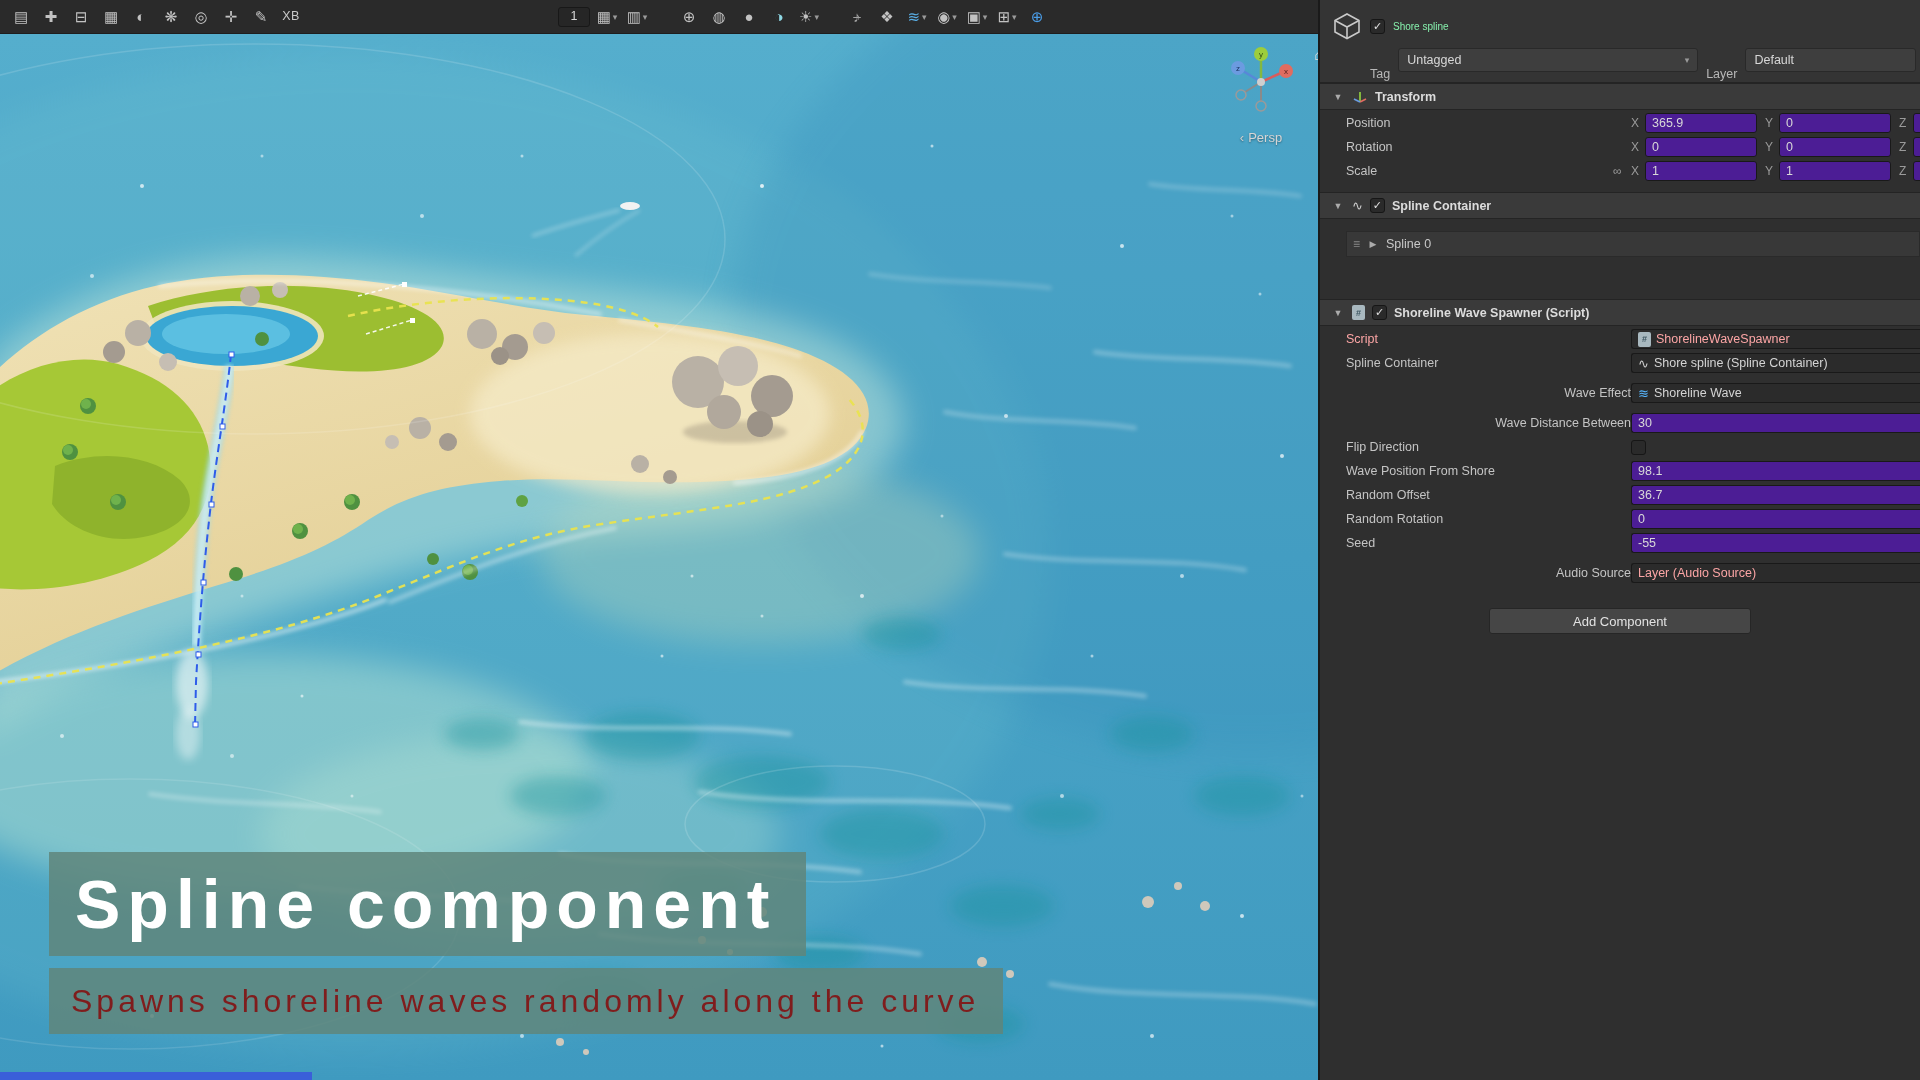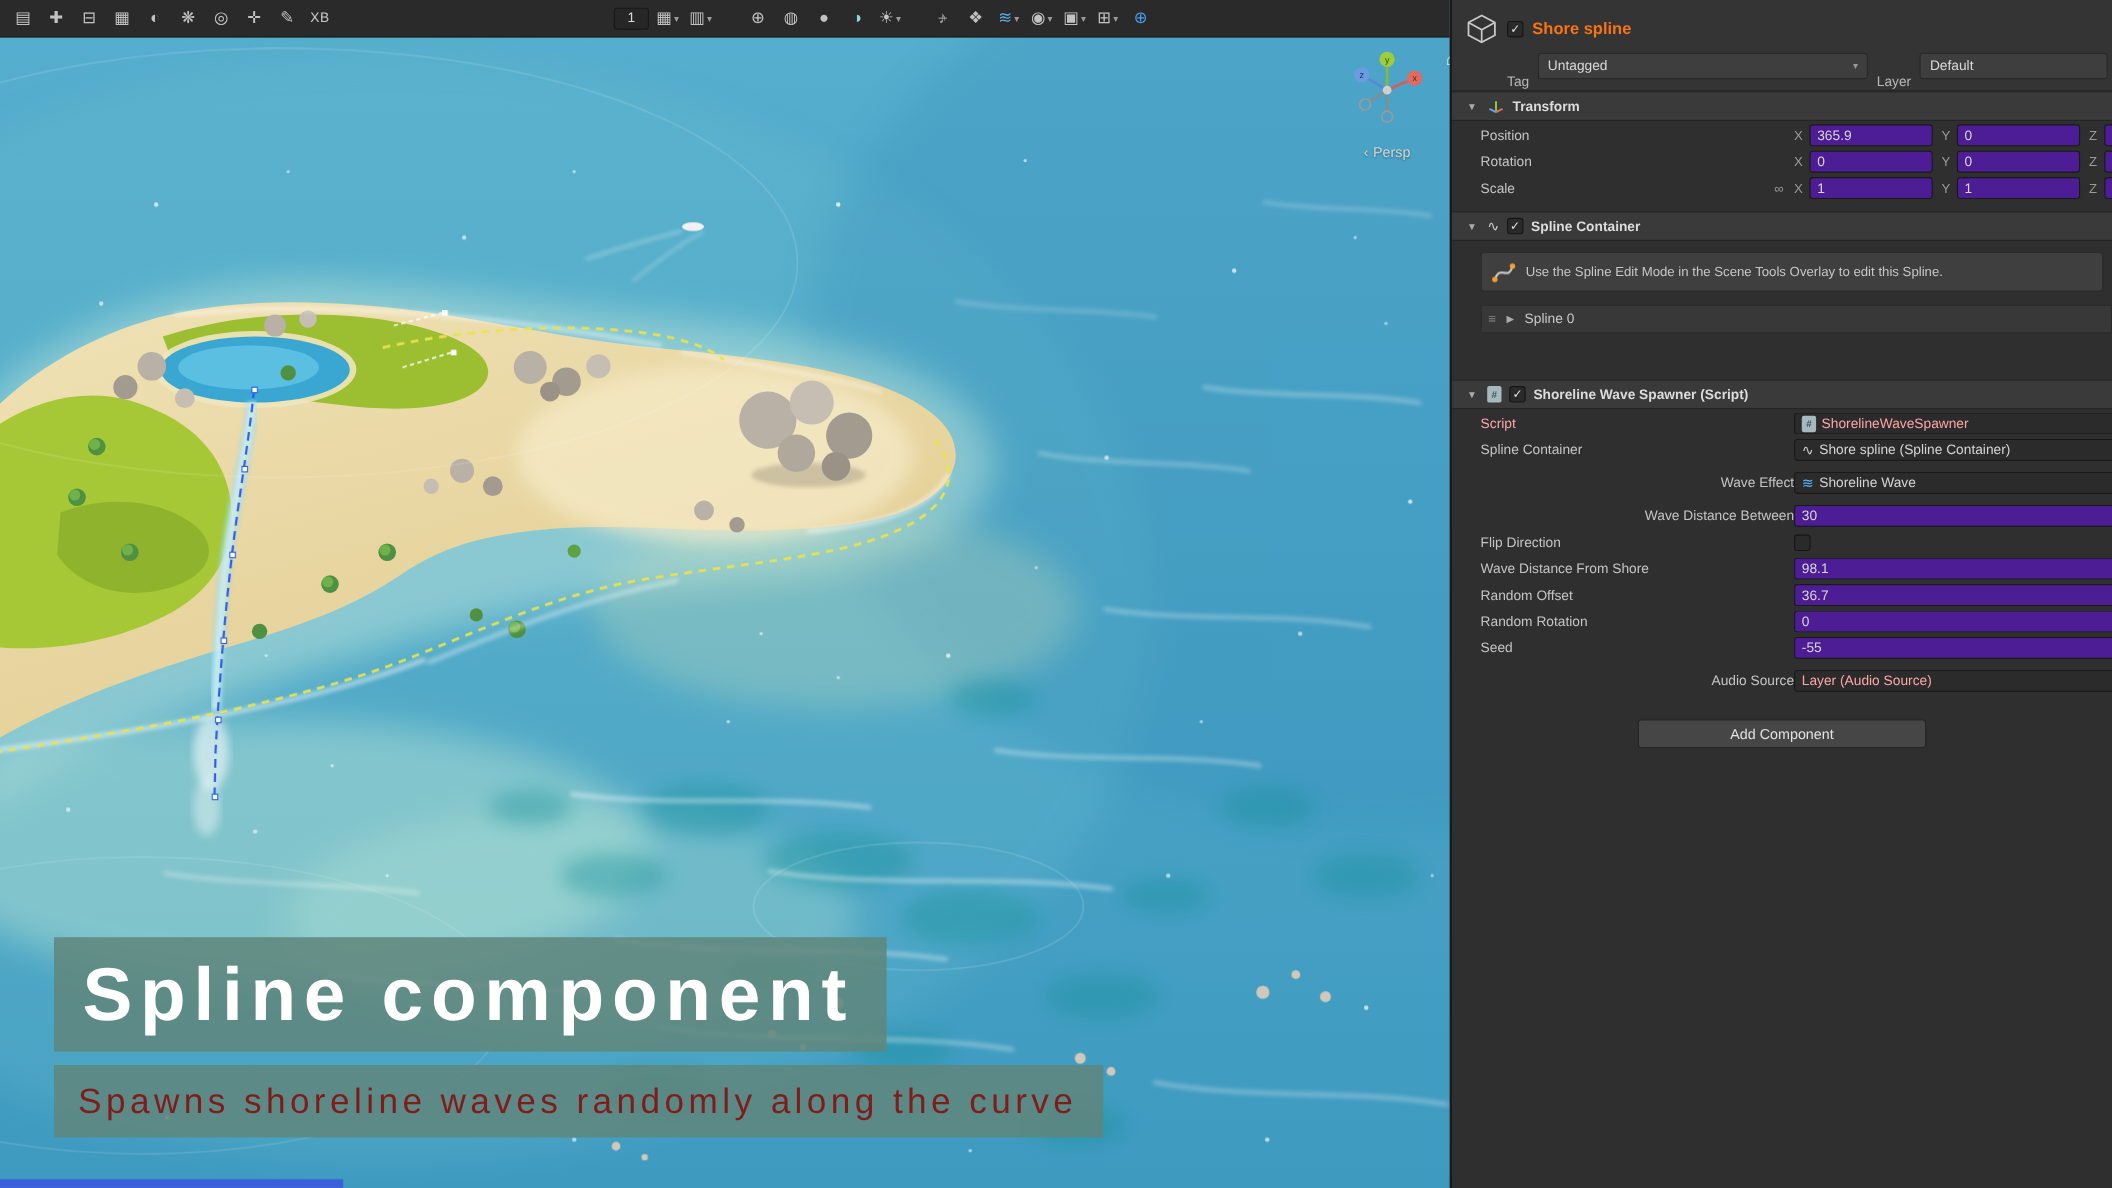--- a/index.html
+++ b/index.html
@@ -34,21 +34,21 @@
   .caption-sub-box { position:absolute; left:49px; top:968px; height:66px; display:flex; align-items:center;
     padding:0 24px 0 22px; background:rgba(96,134,123,.86); z-index:18; }
   .caption-sub { font-size:32px; color:#7f1d1d; letter-spacing:4px; }
   .bottom-bar { position:absolute; left:0; bottom:0; width:312px; height:8px; background:#3a5fd9; z-index:19; }
 
   
   .inspector { position:absolute; left:1318px; top:0; width:602px; height:1080px; background:#2f2f2f;
     border-left:2px solid #1a1a1a; color:#c8c8c8; font-size:12.5px; overflow:hidden; }
   .go-header { padding:10px 8px 10px 12px; border-bottom:1px solid #242424; background:#343434; }
   .go-row1 { display:flex; align-items:center; gap:8px; height:32px; }
-  .go-title { font-size:15px; font-weight:bold; color:#f97316; }
+  .go-title { font-size:10px; font-weight:normal; color:#86efac; }
   .go-row2 { display:flex; align-items:center; gap:8px; margin-top:6px; padding-left:38px; height:24px; }
   .small-lbl { color:#b8b8b8;margin-top:27px; }
   .ins-dropdown { display:flex; align-items:center; justify-content:space-between; background:#3e3e3e;
     border:1px solid #292929; border-radius:3px; height:24px; padding:0 8px; color:#d8d8d8; }
   .dd-tag { width:300px; }
   .dd-layer { flex:1; margin-right:-4px; }
   .cb { width:15px; height:15px; background:#2a2a2a; border:1px solid #161616; border-radius:3px;
     display:inline-flex; align-items:center; justify-content:center; font-size:11px; color:#e0e0e0; flex:none; }
   .fold { width:14px; font-size:9px; color:#ababab; text-align:center; flex:none; }
   .comp-header { height:27px; background:#3a3a3a; border-top:1px solid #242424; border-bottom:1px solid #242424;
@@ -500,28 +500,20 @@
       </div>
     </div>
 
     <div style="margin-top:10px">
       <div class="comp-header">
         <span class="fold">▼</span>
         <span class="obj-icon">∿</span>
         <span class="cb">✓</span>
         <span class="comp-title">Spline Container</span>
       </div>
-      <div class="helpbox">
-        <svg width="24" height="24" viewBox="0 0 24 24">
-          <path d="M4,19 C9,5 16,21 20,7" fill="none" stroke="#c8c8c8" stroke-width="2"></path>
-          <circle cx="4" cy="19" r="2.5" fill="#f0a030"></circle>
-            <circle cx="20" cy="7" r="2.5" fill="#f0a030"></circle>
-        </svg>
-        <span class="helpbox-text">Use the Spline Edit Mode in the Scene Tools Overlay to edit this Spline.</span>
-      </div>
       <div class="spline0-row">
         <span class="handle">≡</span>
         <span class="fold">▶</span>
         <span>Spline 0</span>
       </div>
     </div>
 
     <div class="gap-lg"></div>
 
     <div>
@@ -560,21 +552,21 @@
         <span class="prop-label">Wave Distance Between</span>
         <span class="field num-wide">30</span>
       </div>
 
       <div class="prop-row">
         <span class="prop-label">Flip Direction</span>
         <span class="cb"></span>
       </div>
 
       <div class="prop-row">
-        <span class="prop-label">Wave Distance From Shore</span>
+        <span class="prop-label">Wave Position From Shore</span>
         <span class="field num-wide">98.1</span>
       </div>
 
       <div class="prop-row">
         <span class="prop-label">Random Offset</span>
         <span class="field num-wide">36.7</span>
       </div>
 
       <div class="prop-row">
         <span class="prop-label">Random Rotation</span>

